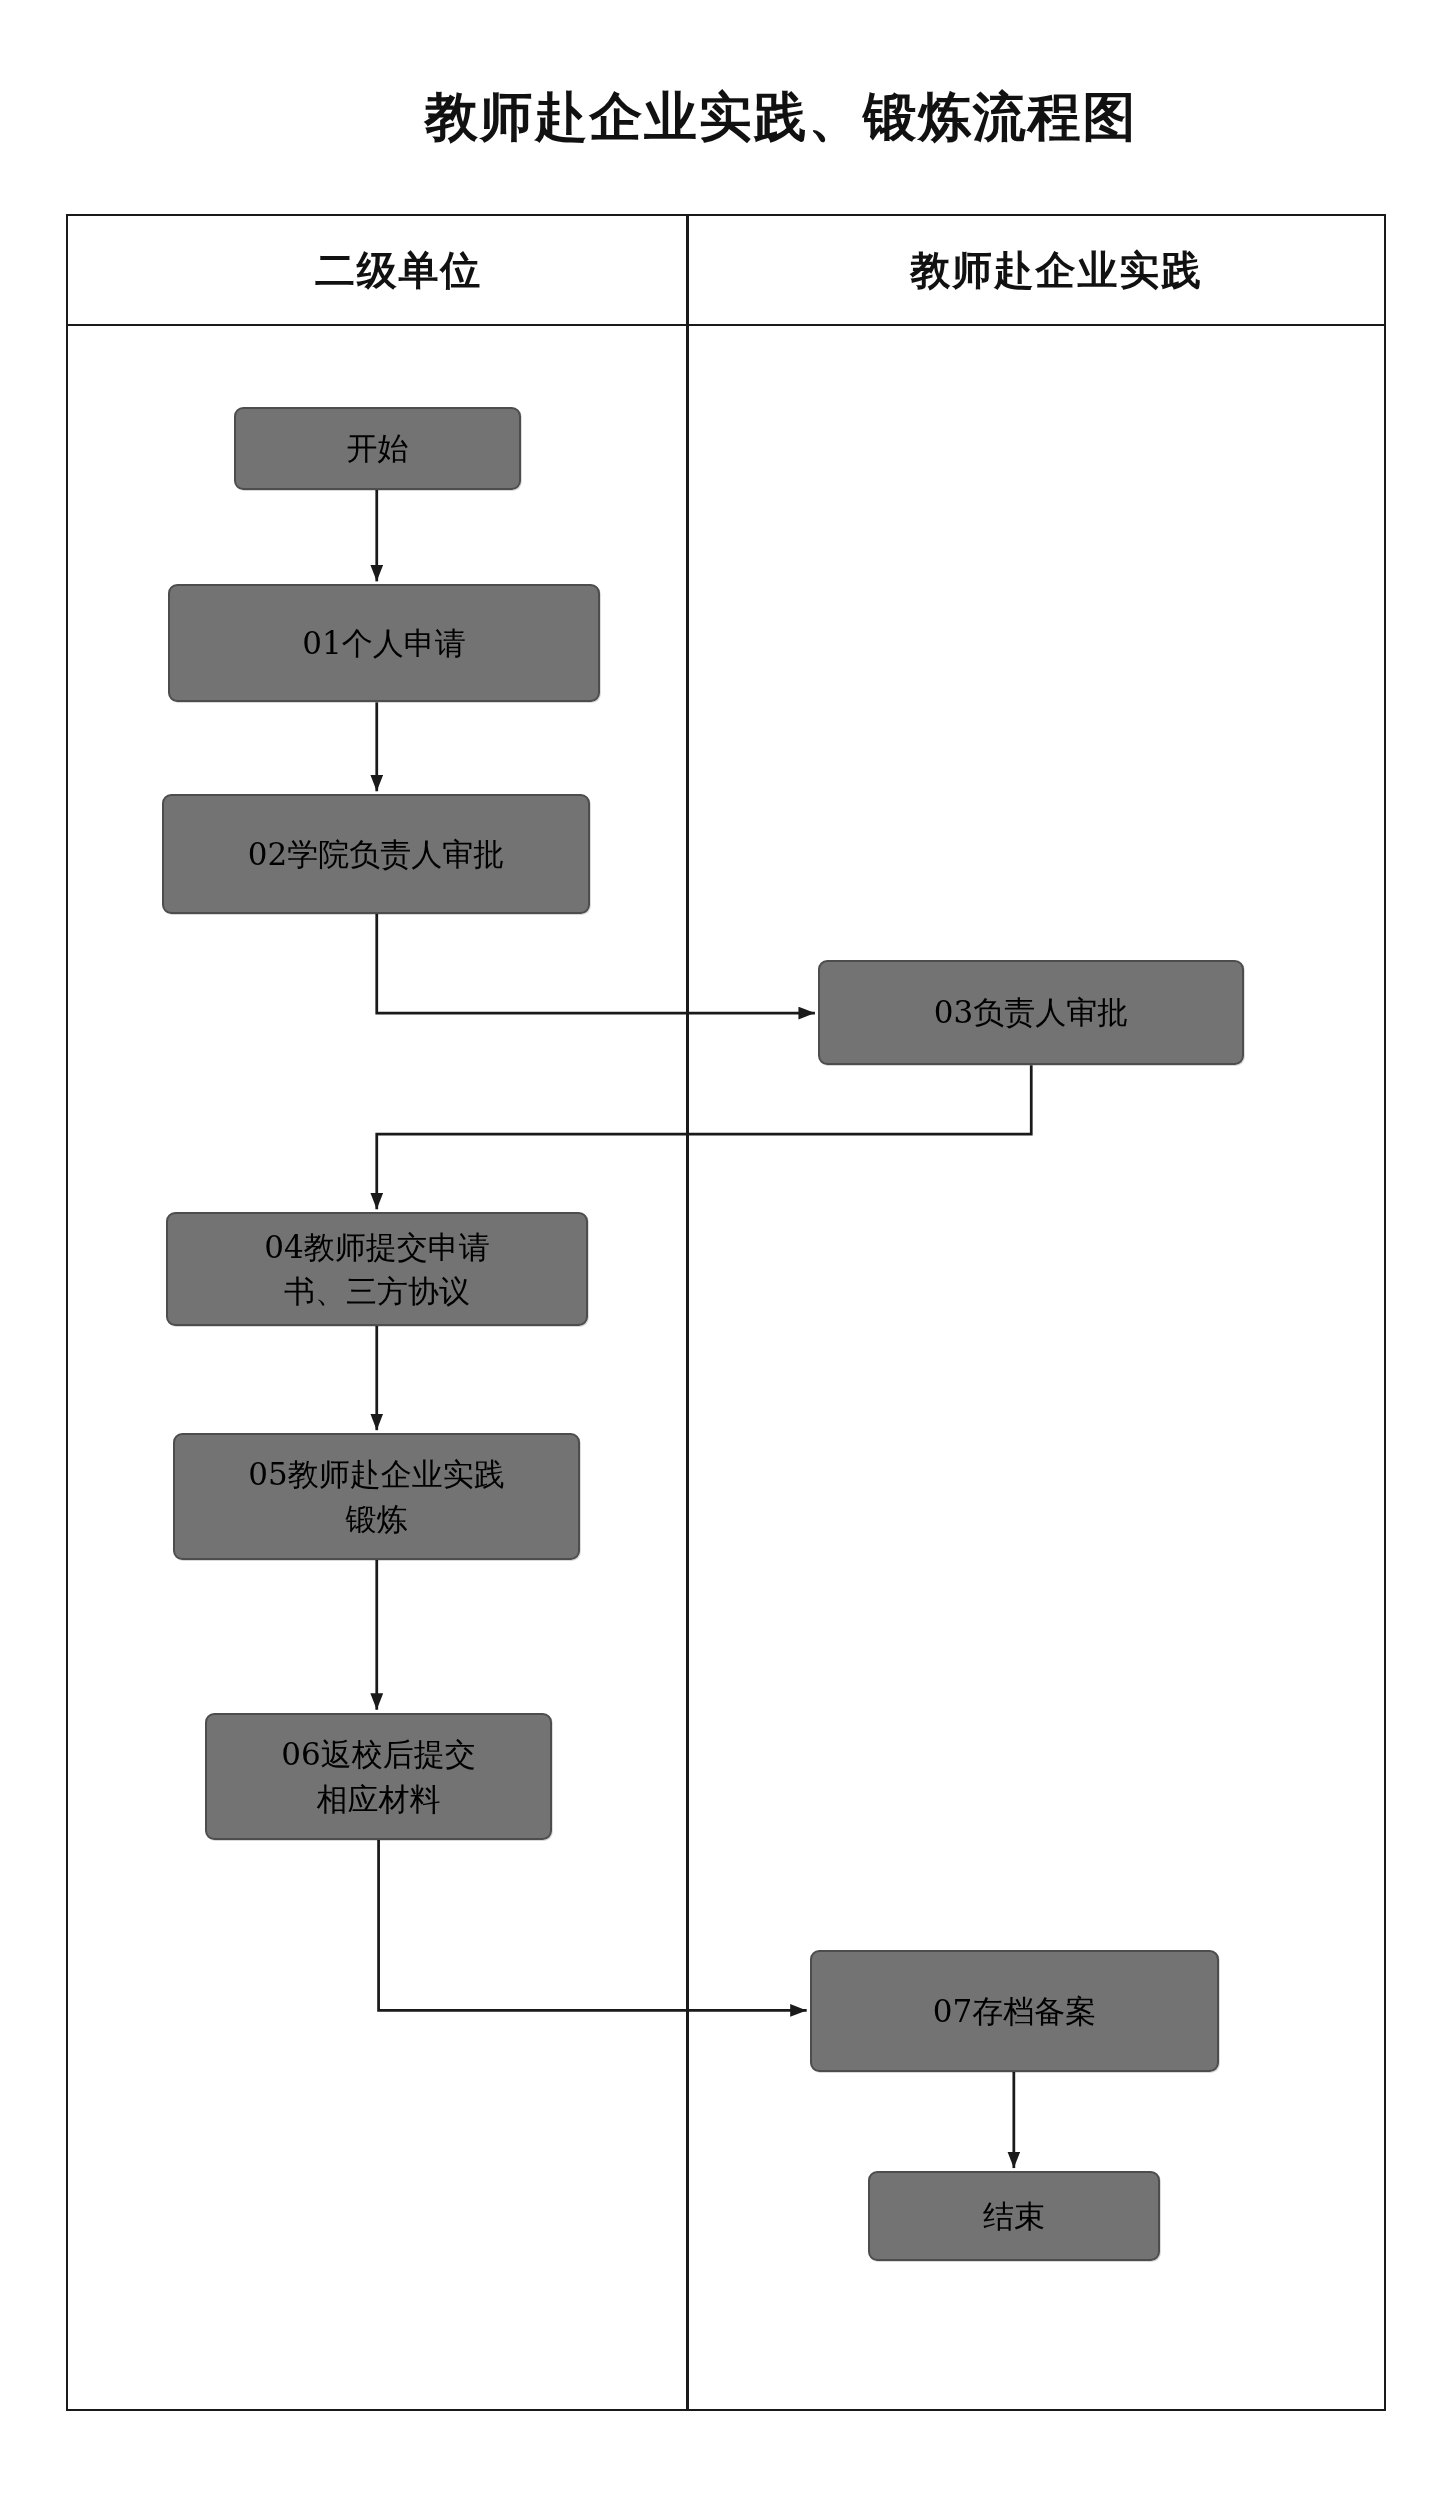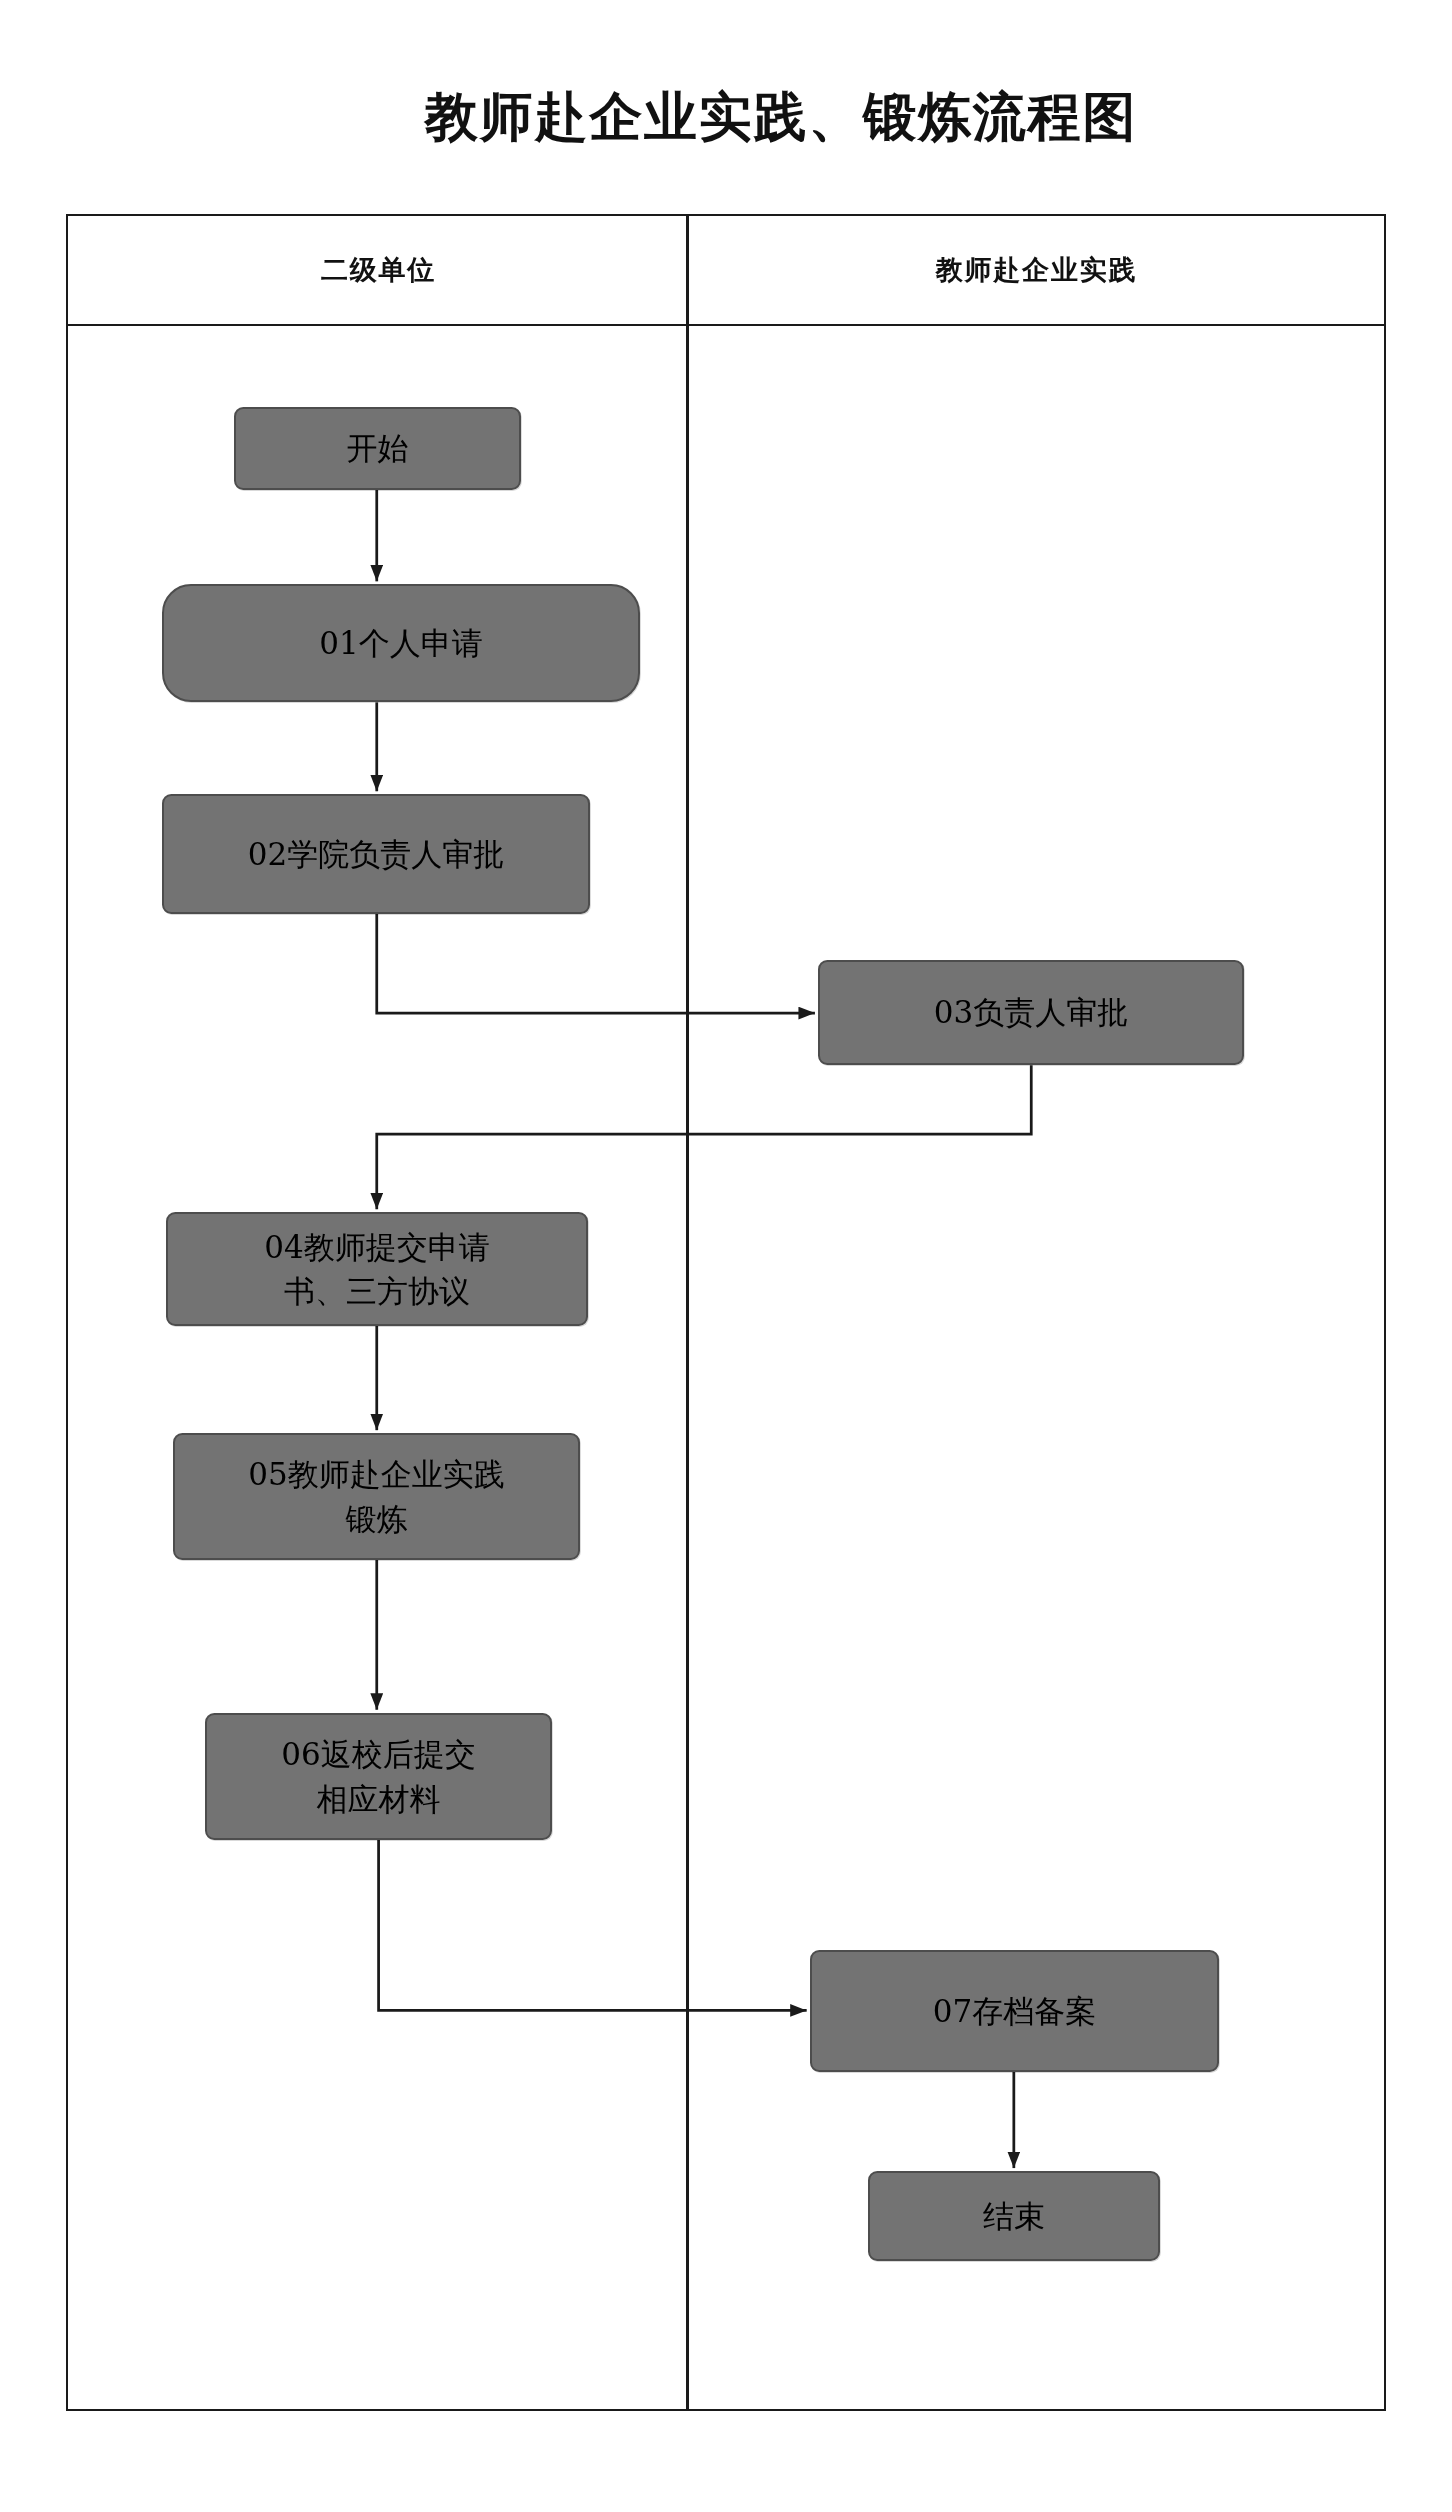--- a/index.html
+++ b/index.html
@@ -45,24 +45,25 @@
     width: 100%;
     height: 110px;
     border-bottom: 2.8px solid #1a1a1a;
     box-sizing: border-box;
     display: flex;
   }
   .lane-header {
     display: flex;
     align-items: center;
     justify-content: center;
-    font-size: 27px;
+    font-size: 40px;
     font-weight: bold;
     color: #111111;
     letter-spacing: 1.8px;
+    padding-left: 20px;
   }
   .lane-header.left  { width: 621px; }
   .lane-header.right { flex: 1; }
   .lane-divider {
     position: absolute;
     left: 618px;
     top: 0;
     width: 2.8px;
     height: 100%;
     background: #1a1a1a;
@@ -87,21 +88,21 @@
     text-align: center;
     font-family: "DejaVu Serif", "Liberation Serif", serif;
     font-size: 31px;
     line-height: 1.42;
     color: #000000;
     white-space: pre-line;
     box-shadow: 0.9px 0.9px 0 rgba(0,0,0,0.15);
   }
   
   #node-start { left: 234px;  top: 407px;  width: 287px; height: 83px;  }
-  #node-01    { left: 162px;  top: 584px;  width: 478px; height: 118px; border-radius: 29px; }
+  #node-01    { left: 168px;  top: 584px;  width: 432px; height: 118px; }
   #node-02    { left: 162px;  top: 794px;  width: 428px; height: 120px; }
   #node-03    { left: 818px;  top: 960px; width: 426px; height: 105px; }
   #node-04    { left: 166px;  top: 1212px; width: 422px; height: 114px; }
   #node-05    { left: 173px;  top: 1433px; width: 407px; height: 127px; }
   #node-06    { left: 205px;  top: 1713px; width: 347px; height: 127px; }
   #node-07    { left: 810px;  top: 1950px; width: 409px; height: 122px; }
   #node-end   { left: 868px;  top: 2171px; width: 292px; height: 90px;  }
 </style>
 </head>
 <body>

